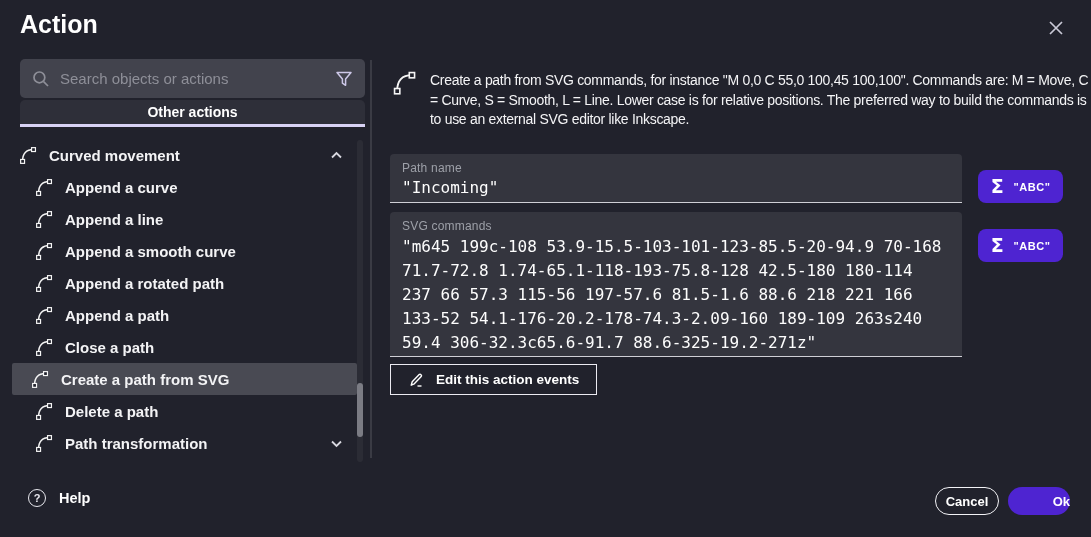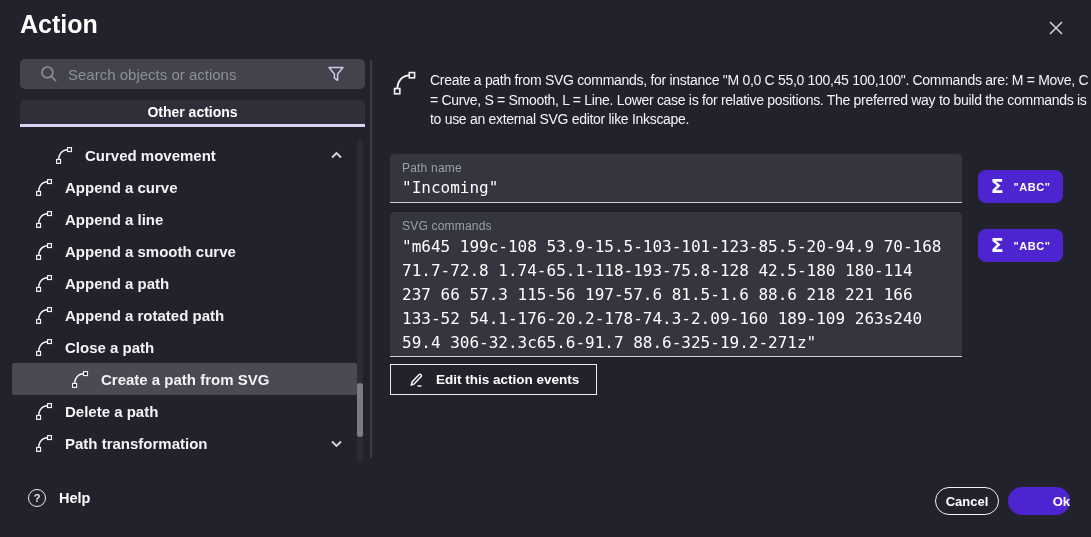--- a/index.html
+++ b/index.html
@@ -16,37 +16,37 @@
     position:relative;
     background:var(--bg);
     color:#f5f5f7;
     font-family:"Liberation Sans", sans-serif;
     overflow:hidden;
   }
   .title{position:absolute;left:20px;top:10px;font-size:25px;font-weight:700;color:#fff;}
   .close-btn{position:absolute;left:1043px;top:15px;width:26px;height:26px;display:flex;align-items:center;justify-content:center;cursor:pointer;background:none;border:none;}
 
   
-  .search-box{position:absolute;left:20px;top:59px;width:345px;height:30px;background:var(--searchbg);border-radius:5px;display:flex;align-items:center;padding:0 20px;}
+  .search-box{position:absolute;left:20px;top:59px;width:345px;height:39px;background:var(--searchbg);border-radius:5px;display:flex;align-items:center;padding:0 12px;}
   .search-box input{flex:1;background:transparent;border:none;outline:none;color:#fff;font-size:15px;margin-left:10px;font-family:"Liberation Sans",sans-serif;}
   .search-box input::placeholder{color:#8e8f98;}
   .filter-btn{background:none;border:none;display:flex;align-items:center;cursor:pointer;padding:0;}
 
   
   .tabs{position:absolute;left:20px;top:100px;width:345px;height:27px;display:flex;border-radius:5px 5px 0 0;overflow:hidden;}
   .tab{flex:1;display:flex;align-items:center;justify-content:center;font-size:14px;font-weight:700;cursor:pointer;}
   .tab-objects{background:#3c3d47;color:#84858e;}
   .tab-other{background:#2e2f39;color:#fff;border-bottom:3px solid var(--underline);}
 
   
   .list{position:absolute;left:0;top:139px;width:358px;}
   .row{height:32px;display:flex;align-items:center;font-size:15px;font-weight:600;color:#f3f3f5;cursor:pointer;}
-  .row-parent{padding-left:54px;}
+  .row-parent{padding-left:18px;}
   .row-child{padding-left:34px;}
-  .row-selected{background:var(--selrow);margin-left:12px;padding-left:58px;border-radius:2px;width:345px;}
+  .row-selected{background:var(--selrow);margin-left:12px;padding-left:18px;border-radius:2px;width:345px;}
   .curve-icon{width:20px;height:20px;margin-right:11px;flex:none;display:flex;align-items:center;justify-content:center;}
   .chevron{margin-left:auto;margin-right:15px;display:flex;align-items:center;}
 
   .scroll-track{position:absolute;left:357px;top:140px;width:6px;height:322px;background:#2b2c35;border-radius:3px;}
   .scroll-thumb{position:absolute;left:357px;top:383px;width:6px;height:54px;background:#7b7c84;border-radius:3px;cursor:pointer;}
   .divider{position:absolute;left:370px;top:60px;width:2px;height:398px;background:#3a3b44;}
 
   
   .desc-icon{position:absolute;left:391px;top:69px;}
   .desc-text{position:absolute;left:430px;top:71px;width:660px;font-size:14px;line-height:19.5px;letter-spacing:-0.3px;color:#f4f4f6;}
@@ -154,31 +154,31 @@
     <span>Append a smooth curve</span>
   </div>
   <div class="row row-child">
     <span class="curve-icon">
         <svg width="20" height="20" viewBox="0 0 22 22">
           <path d="M5 18 C5 9 9 5 17 5" stroke="#f5f5f5" stroke-width="1.6" fill="none"></path>
           <rect x="2.9" y="15.9" width="4.3" height="4.3" fill="#21222c" stroke="#f5f5f5" stroke-width="1.3"></rect>
           <rect x="14.9" y="2.9" width="4.3" height="4.3" fill="#21222c" stroke="#f5f5f5" stroke-width="1.3"></rect>
         </svg>
       </span>
+    <span>Append a rotated path</span>
+  </div>
+  <div class="row row-child">
+    <span class="curve-icon">
+        <svg width="20" height="20" viewBox="0 0 22 22">
+          <path d="M5 18 C5 9 9 5 17 5" stroke="#f5f5f5" stroke-width="1.6" fill="none"></path>
+          <rect x="2.9" y="15.9" width="4.3" height="4.3" fill="#21222c" stroke="#f5f5f5" stroke-width="1.3"></rect>
+          <rect x="14.9" y="2.9" width="4.3" height="4.3" fill="#21222c" stroke="#f5f5f5" stroke-width="1.3"></rect>
+        </svg>
+      </span>
     <span>Append a path</span>
-  </div>
-  <div class="row row-child">
-    <span class="curve-icon">
-        <svg width="20" height="20" viewBox="0 0 22 22">
-          <path d="M5 18 C5 9 9 5 17 5" stroke="#f5f5f5" stroke-width="1.6" fill="none"></path>
-          <rect x="2.9" y="15.9" width="4.3" height="4.3" fill="#21222c" stroke="#f5f5f5" stroke-width="1.3"></rect>
-          <rect x="14.9" y="2.9" width="4.3" height="4.3" fill="#21222c" stroke="#f5f5f5" stroke-width="1.3"></rect>
-        </svg>
-      </span>
-    <span>Append a rotated path</span>
   </div>
   <div class="row row-child">
     <span class="curve-icon">
         <svg width="20" height="20" viewBox="0 0 22 22">
           <path d="M5 18 C5 9 9 5 17 5" stroke="#f5f5f5" stroke-width="1.6" fill="none"></path>
           <rect x="2.9" y="15.9" width="4.3" height="4.3" fill="#21222c" stroke="#f5f5f5" stroke-width="1.3"></rect>
           <rect x="14.9" y="2.9" width="4.3" height="4.3" fill="#21222c" stroke="#f5f5f5" stroke-width="1.3"></rect>
         </svg>
       </span>
     <span>Close a path</span>

